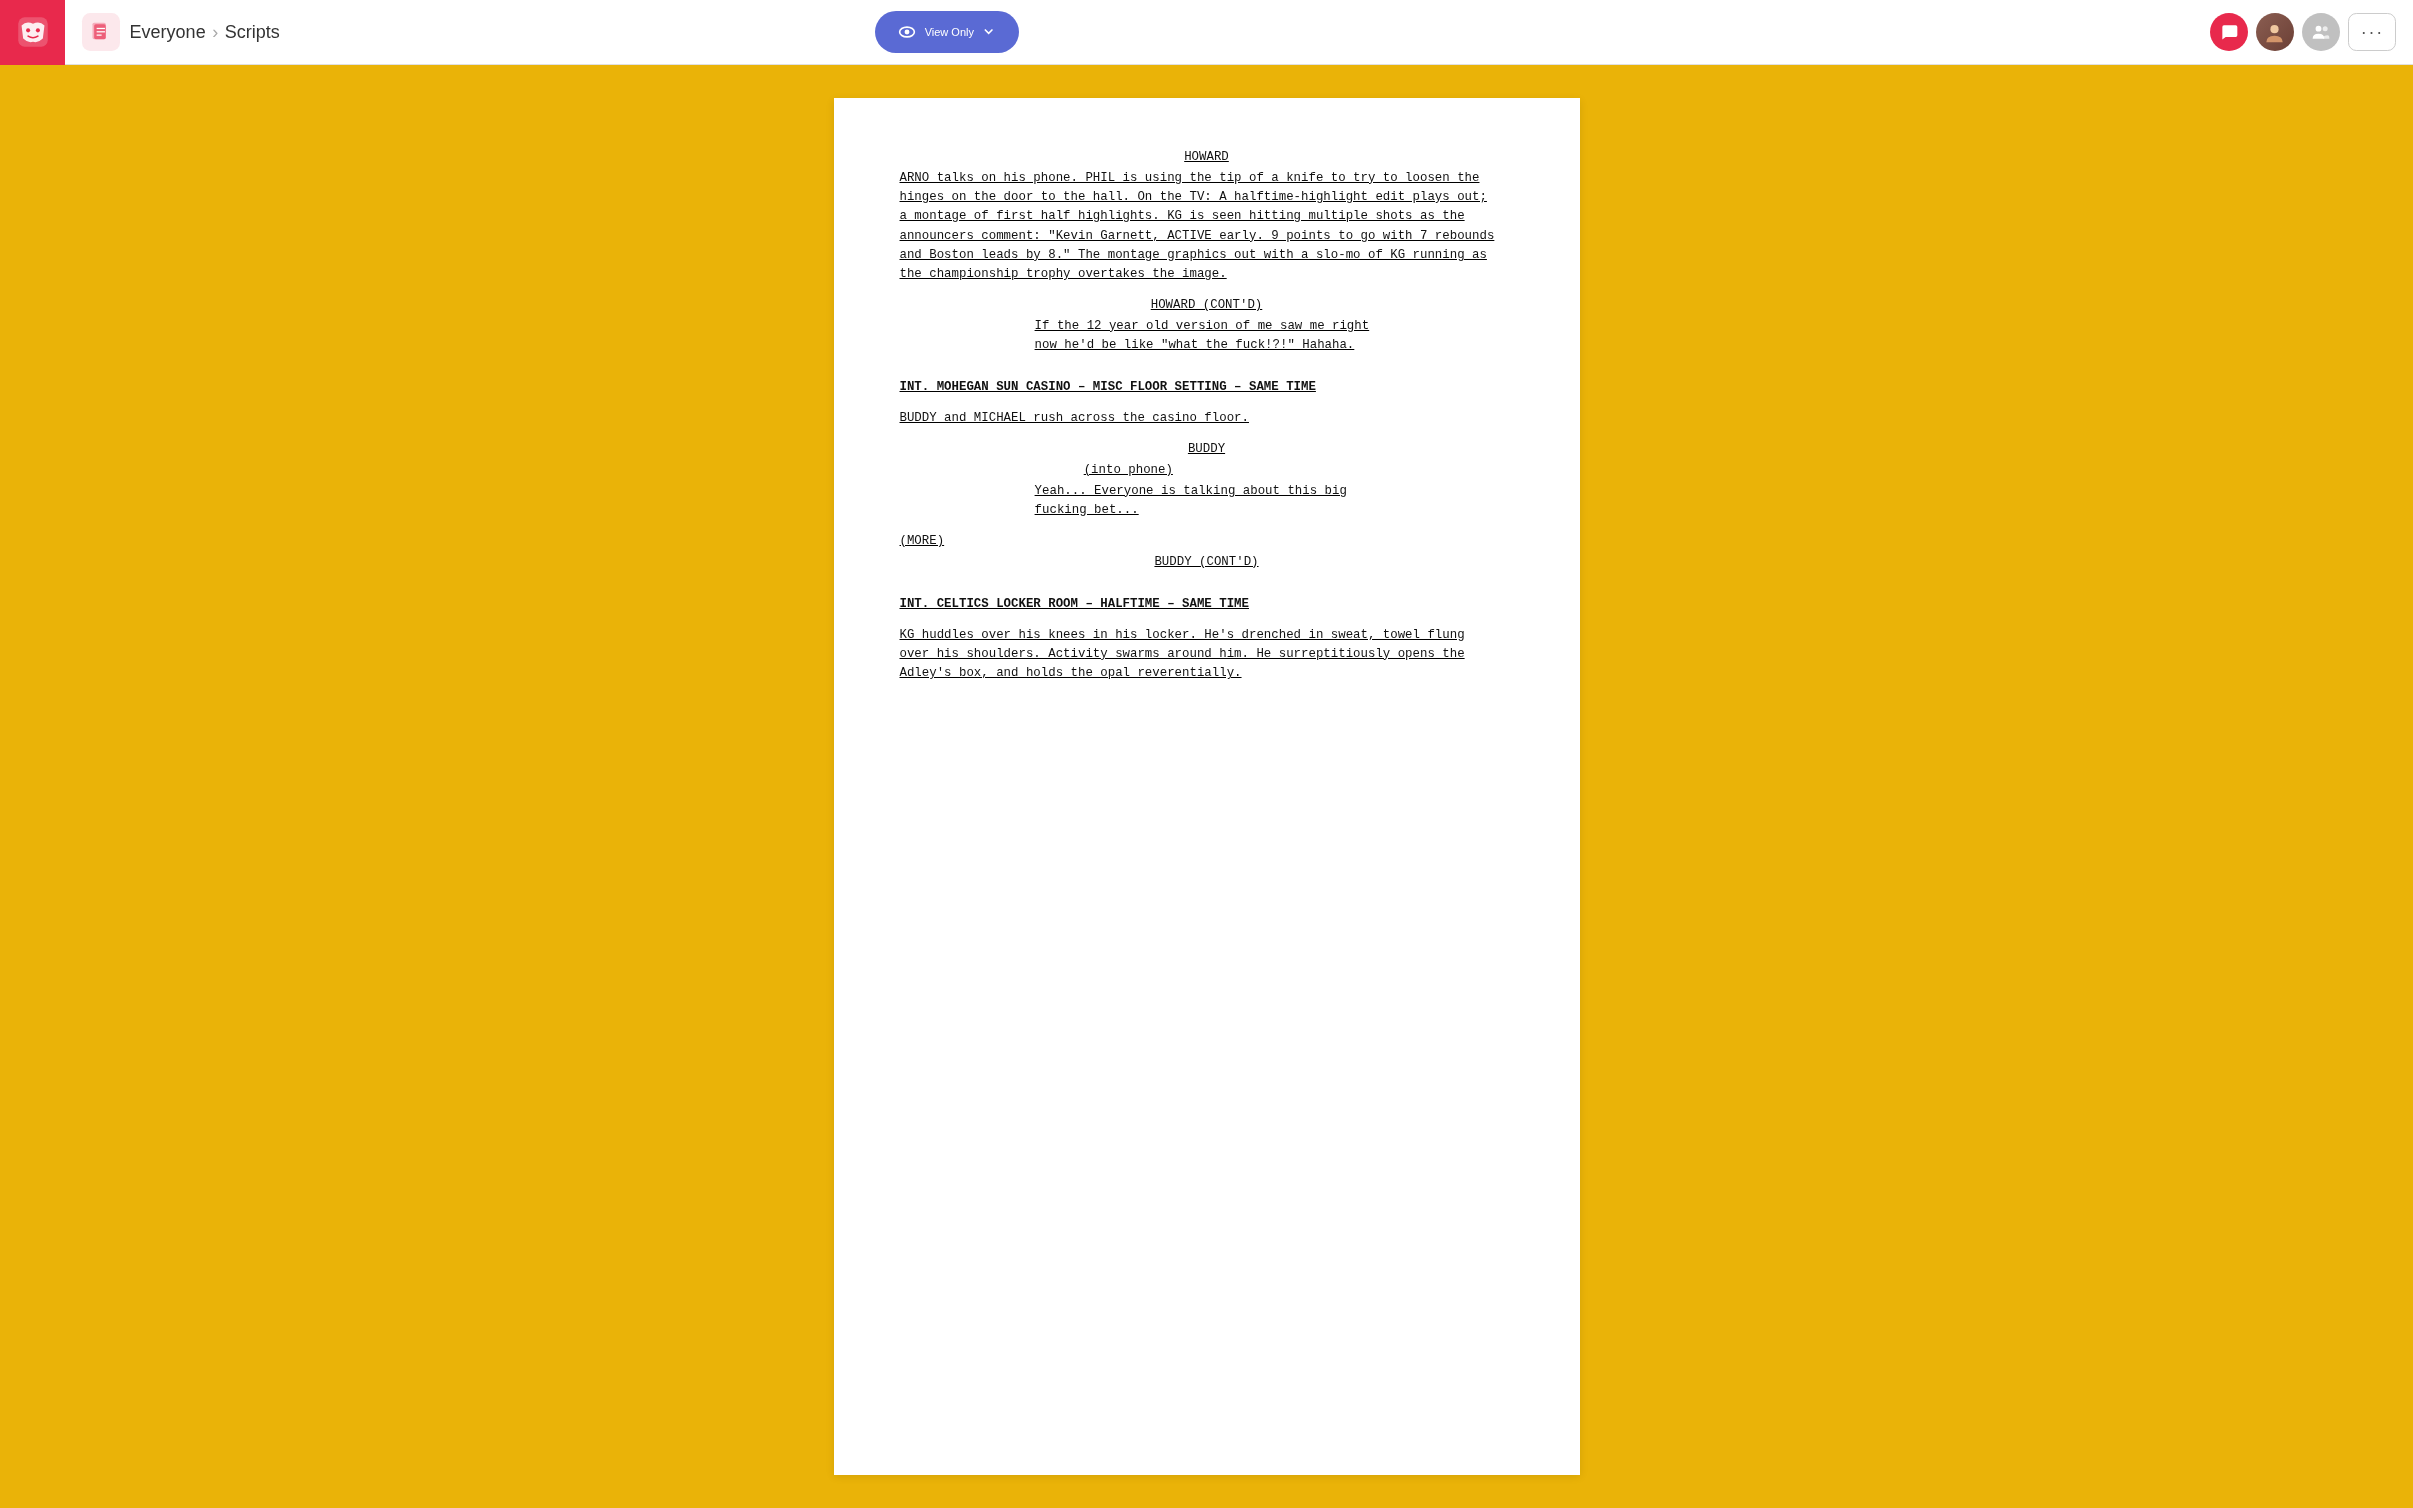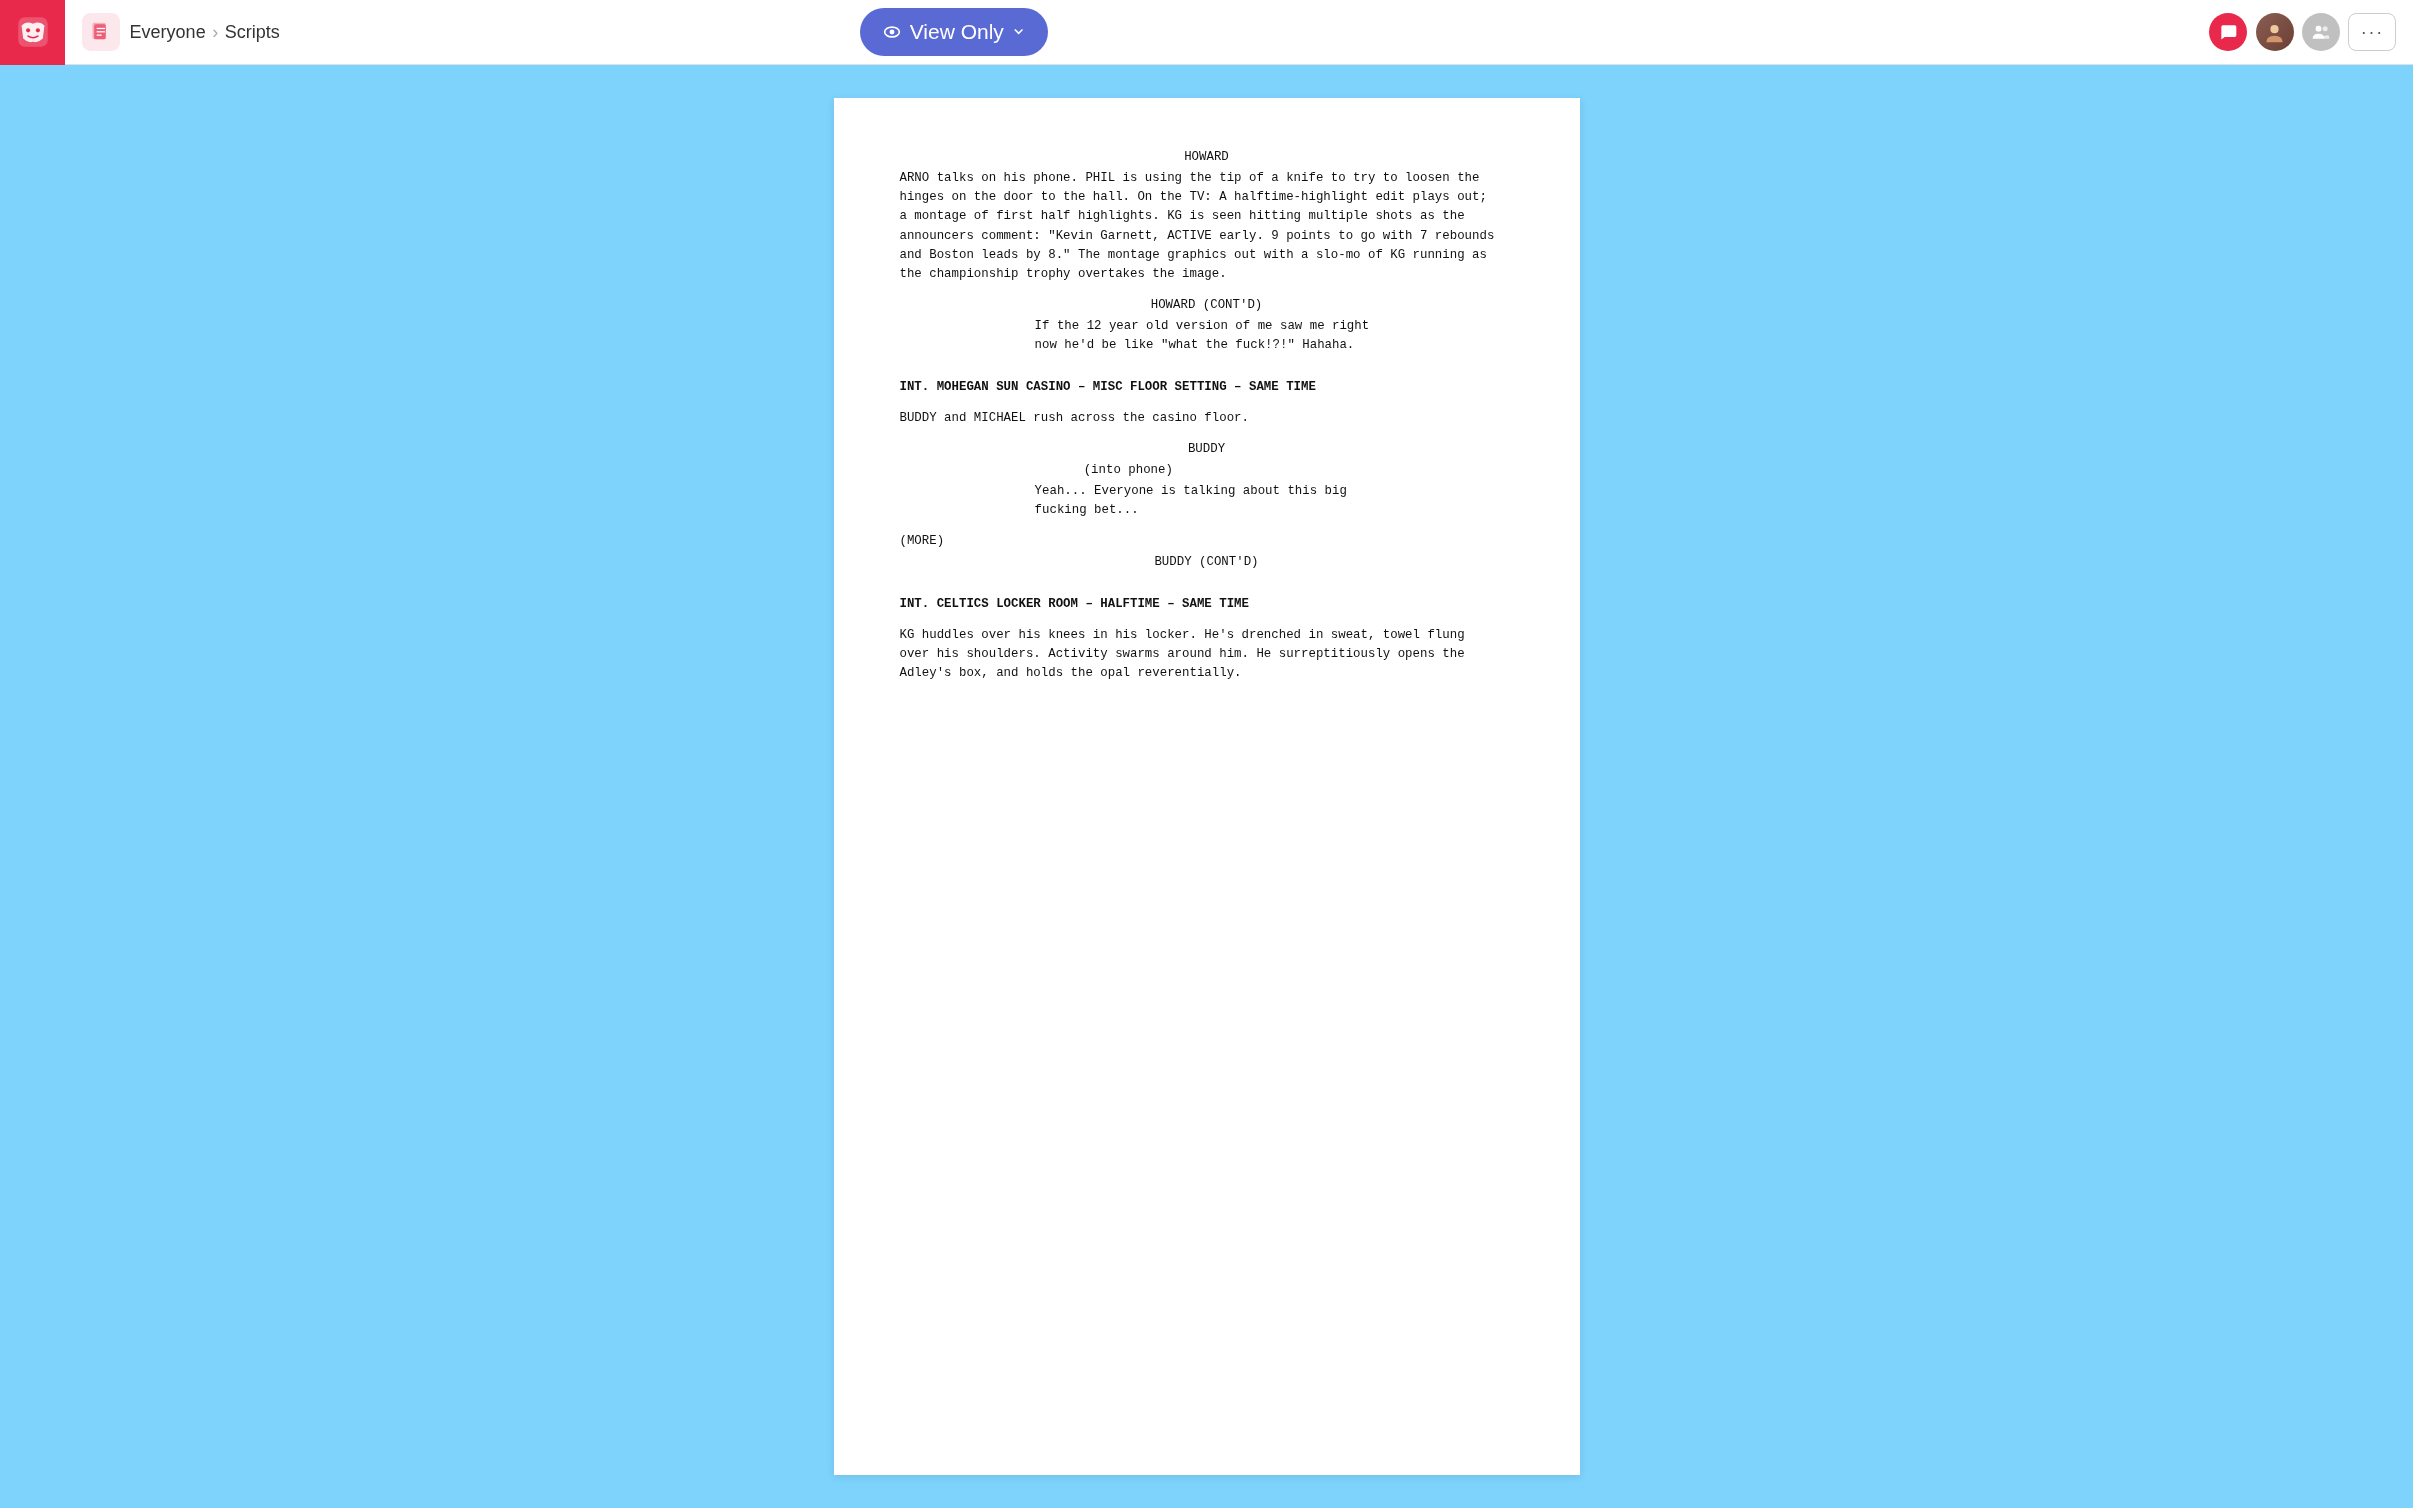--- a/index.html
+++ b/index.html
@@ -60,21 +60,21 @@
       color: #333;
     }
 
     #view-only-btn {
       margin: 0 auto;
       background: #5a6ad4;
       color: white;
       border: none;
       border-radius: 25px;
       padding: 11.6px 23px;
-      font-size: 21px;
+      font-size: 11px;
       cursor: pointer;
       display: flex;
       align-items: center;
       gap: 8.3px;
     }
 
     #topbar-right {
       display: flex;
       align-items: center;
       gap: 8.3px;
@@ -115,25 +115,26 @@
       font-size: 18px;
       display: flex;
       align-items: center;
       justify-content: center;
       letter-spacing: 1.7px;
       color: #555;
     }
 
     
     #doc-container {
-      background: #7dd3fc;
+      background: #eab308;
       min-height: calc(100vh - 65px);
       padding: 33px 0;
       display: flex;
       justify-content: center;
+      text-decoration: underline;
     }
 
     #doc-page {
       background: #ffffff;
       width: 746px;
       max-width: 95%;
       padding: 50px 66px 66px 66px;
       box-shadow: 0 1.7px 8.3px rgba(0,0,0,0.1);
       font-family: 'Courier New', Courier, monospace;
       font-size: 12.4px;

